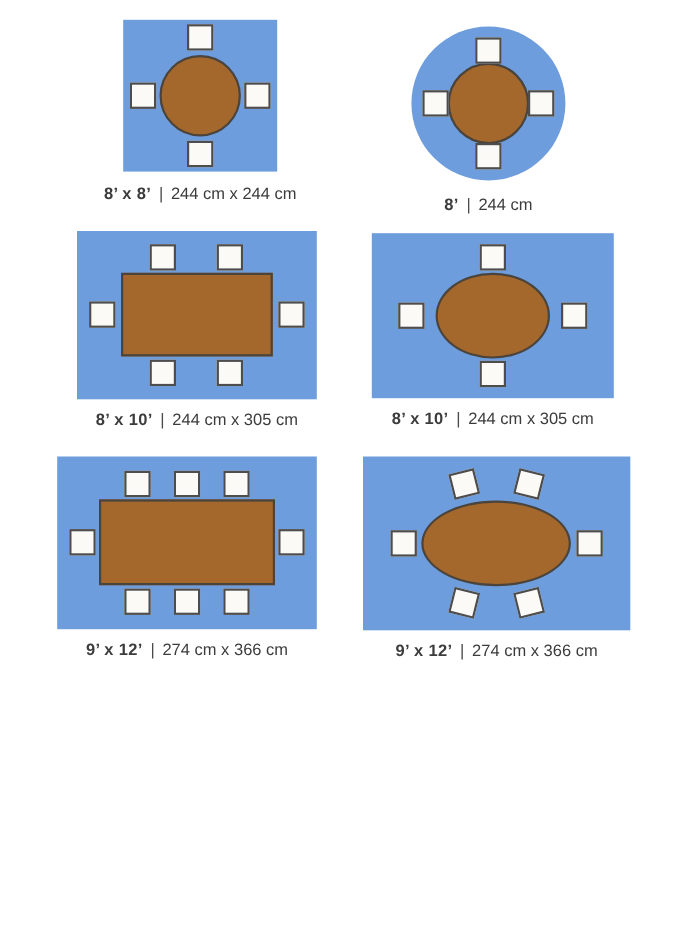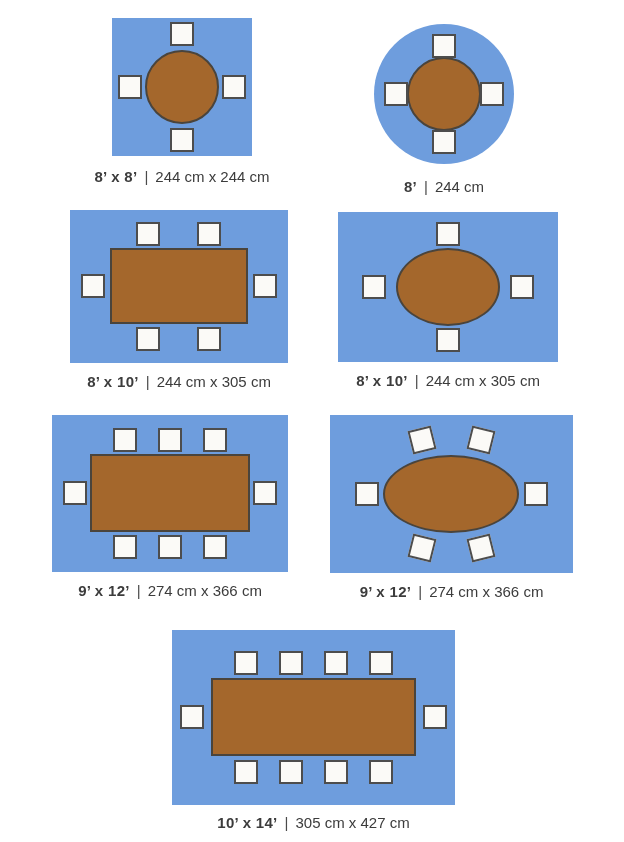--- a/index.html
+++ b/index.html
@@ -219,32 +219,14 @@
       <div class="chair c3"></div>
       <div class="chair c4"></div>
       <div class="chair c5"></div>
       <div class="chair c6"></div>
     </div>
     <div class="label">
       <span class="ft">9’ x 12’</span><span class="sep">|</span><span class="cm">274 cm x 366 cm</span>
     </div>
   </div>
 
-  <div class="figure f7">
-    <div class="rug">
-      <div class="table"></div>
-      <div class="chair c1"></div>
-      <div class="chair c2"></div>
-      <div class="chair c3"></div>
-      <div class="chair c4"></div>
-      <div class="chair c5"></div>
-      <div class="chair c6"></div>
-      <div class="chair c7"></div>
-      <div class="chair c8"></div>
-      <div class="chair c9"></div>
-      <div class="chair c10"></div>
-    </div>
-    <div class="label">
-      <span class="ft">10’ x 14’</span><span class="sep">|</span><span class="cm">305 cm x 427 cm</span>
-    </div>
-  </div>
 
 </div>
 
 </body></html>

